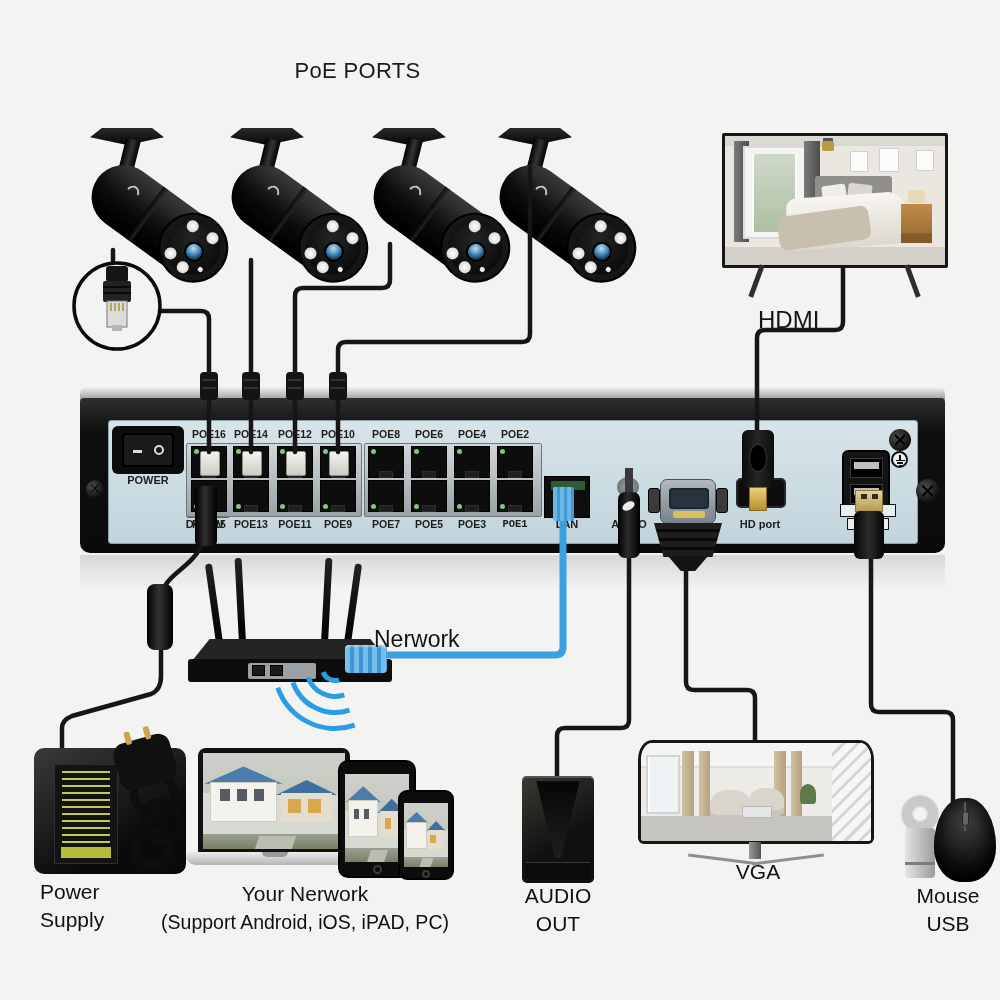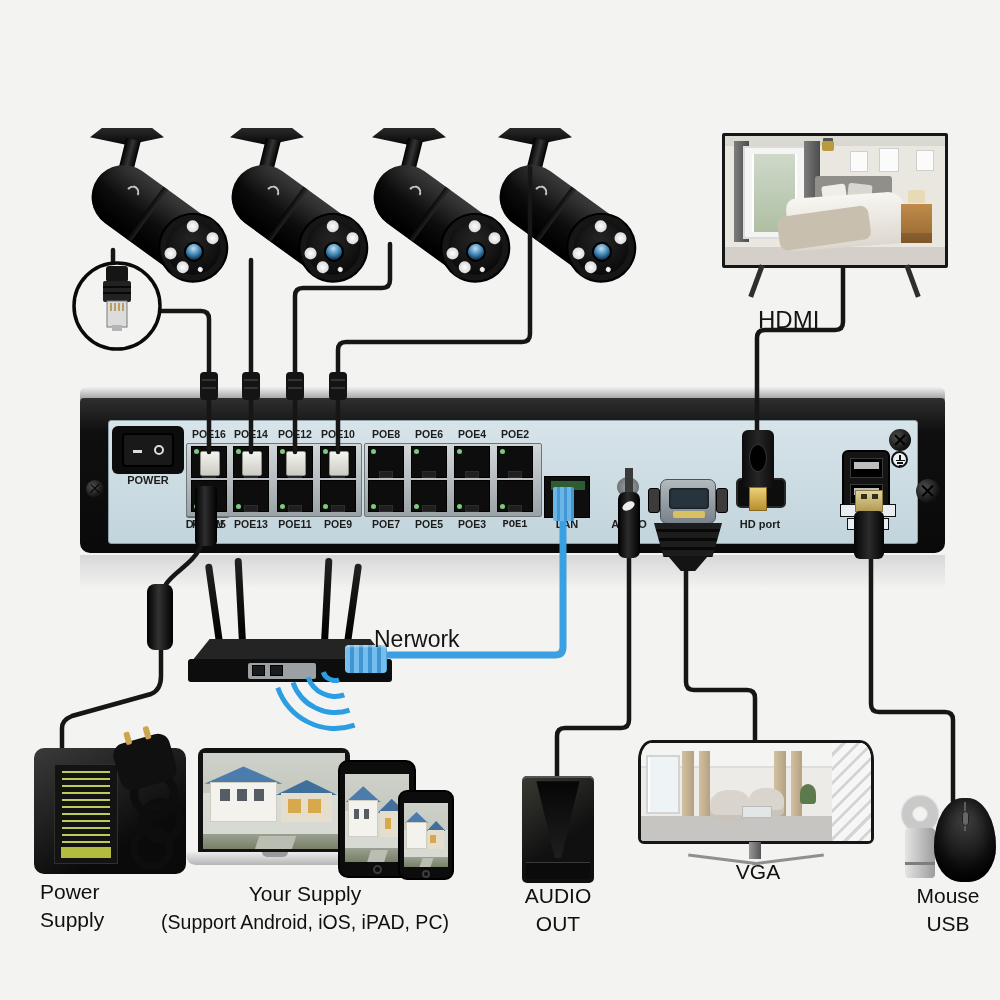--- a/index.html
+++ b/index.html
@@ -267,20 +267,21 @@
   .hdmi-lbl{left:758px;top:306px;font-size:24px;}
   .net-lbl{left:374px;top:626px;font-size:23px;}
   .sub-lbl{font-size:19.5px;}
 </style>
 </head>
 <body>
 
 <div class="stage">
 
   <div class="abs title-block">
+    <div class="title-main">PoE PORTS</div>
   </div>
 
   <div class="abs tv">
     <div class="tv-screen">
       <div class="sc-trees" style="height:8%;opacity:.4;"></div>
       <div class="bd-floor"></div>
       <div class="bd-curt bd-curtl"></div>
       <div class="bd-window">
           <div class="bd-glass"></div>
         </div>
@@ -694,21 +695,21 @@
   <div class="abs mouse">
     <div class="m-split"></div>
     <div class="m-wheel"></div>
   </div>
 
   <div class="abs biglbl" style="left:40px;top:878px;">
     <span style="display:block;">Power</span>
     <span style="display:block;">Supply</span>
   </div>
   <div class="abs biglbl center" style="left:130px;top:880px;width:350px;">
-    <span style="display:block;">Your Supply</span>
+    <span style="display:block;">Your Nerwork</span>
     <span style="display:block;" class="sub-lbl">(Support Android, iOS, iPAD, PC)</span>
   </div>
   <div class="abs biglbl center" style="left:508px;top:882px;width:100px;">
     <span style="display:block;">AUDIO</span>
     <span style="display:block;">OUT</span>
   </div>
   <div class="abs biglbl center" style="left:698px;top:858px;width:120px;">VGA</div>
   <div class="abs biglbl center" style="left:893px;top:882px;width:110px;">
     <span style="display:block;">Mouse</span>
     <span style="display:block;">USB</span>

